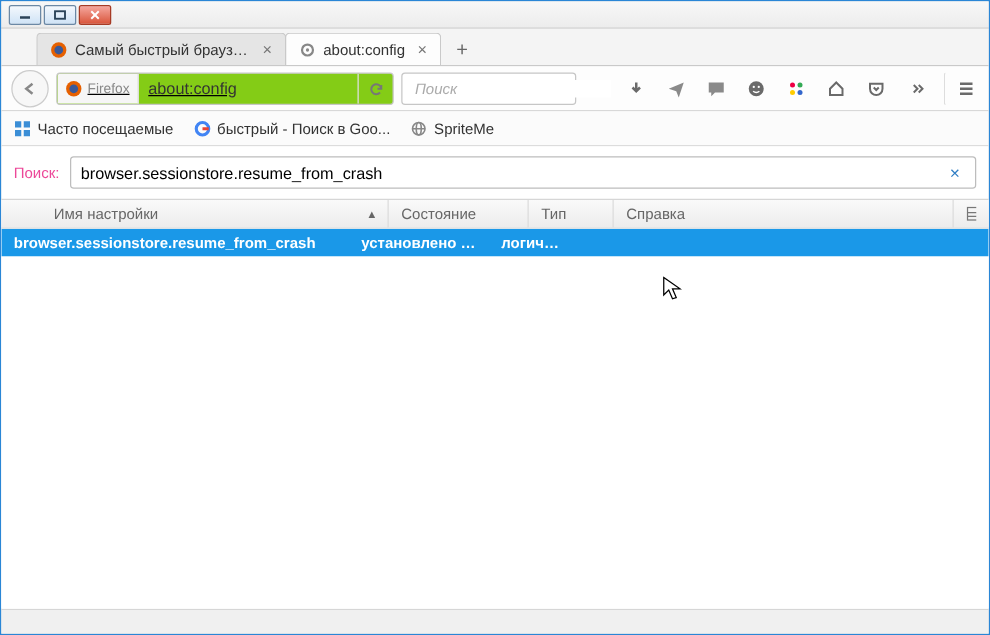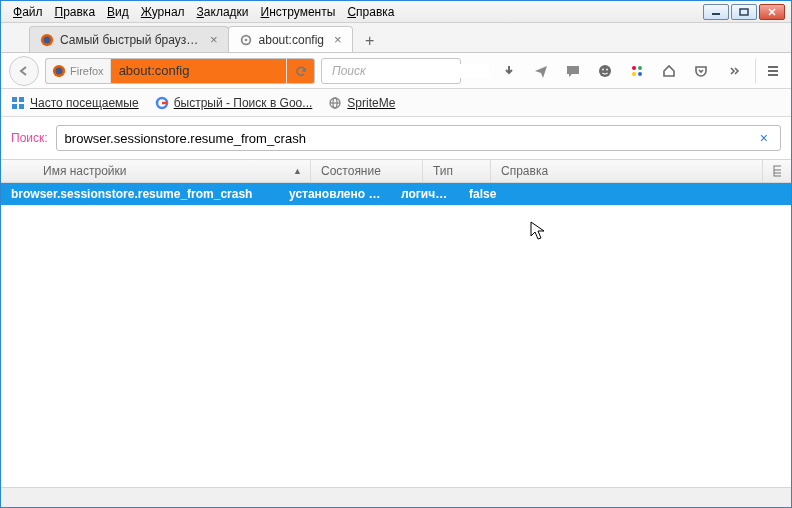--- a/index.html
+++ b/index.html
@@ -13,34 +13,34 @@
 .win-close{background:linear-gradient(#f5a79e,#d9553b);border-color:#a63a24;color:#fff;}
 .tabstrip{background:#f4f4f4;height:30px;display:flex;align-items:flex-end;padding:4px 8px 0 28px;gap:0;border-bottom:1px solid #c9c9c9;}
 .tab{height:26px;display:flex;align-items:center;gap:6px;padding:0 10px;border:1px solid #c9c9c9;border-bottom:none;border-radius:4px 4px 0 0;background:#e5e5e5;margin-right:-1px;max-width:200px;position:relative;}
 .tab.active{background:#fdfdfd;z-index:2;}
 .tab-icon{width:14px;height:14px;display:inline-block;}
 .tab-label{white-space:nowrap;overflow:hidden;text-overflow:ellipsis;max-width:140px;color:#333;}
 .tab-close{color:#777;font-size:13px;line-height:1;cursor:pointer;margin-left:4px;}
 .tab-plus{width:24px;height:22px;display:flex;align-items:center;justify-content:center;color:#666;font-size:16px;cursor:pointer;margin-left:6px;}
 .navbar{background:#fdfdfd;height:36px;display:flex;align-items:center;padding:0 8px;gap:6px;border-bottom:1px solid #d8d8d8;}
 .nav-back{width:30px;height:30px;border-radius:50%;border:1px solid #ccc;display:flex;align-items:center;justify-content:center;color:#777;background:#f7f7f7;}
-.url-container{display:flex;align-items:center;border:1px solid #c6c6c6;border-radius:3px;height:26px;background:#f97316;overflow:hidden;width:270px;}
+.url-container{display:flex;align-items:center;border:1px solid #c6c6c6;border-radius:3px;height:26px;background:#84cc16;overflow:hidden;width:270px;text-decoration:underline;}
 .identity{background:#f6f6f6;border-right:1px solid #ddd;padding:0 6px;height:100%;display:flex;align-items:center;gap:4px;}
 .identity-icon{width:14px;height:14px;}
 .identity-label{color:#888;font-size:11px;}
 .url-text{flex:1;padding:0 8px;color:#333;font-size:13px;}
 .url-reload{width:28px;height:100%;display:flex;align-items:center;justify-content:center;color:#777;border-left:1px solid #e0e0e0;}
 .search-container{display:flex;align-items:center;border:1px solid #c6c6c6;border-radius:3px;height:26px;background:#fff;width:140px;}
 .search-icon{width:14px;height:14px;margin:0 4px 0 6px;color:#888;}
 .search-input{border:none;outline:none;flex:1;font-size:12px;color:#1d4ed8;font-style:italic;}
 .search-input::placeholder{color:#aaa;}
 .toolbar-btns{display:flex;gap:4px;margin-left:auto;}
 .tb-btn{width:28px;height:26px;display:flex;align-items:center;justify-content:center;color:#6a6a6a;cursor:pointer;border-radius:2px;}
 .hamburger{border-left:1px solid #ddd;margin-left:4px;padding-left:6px;}
-.bookmarks{background:#fbfbfb;height:28px;display:flex;align-items:center;padding:0 10px;gap:16px;border-bottom:1px solid #dcdcdc;text-decoration:underline;}
+.bookmarks{background:#fbfbfb;height:28px;display:flex;align-items:center;padding:0 10px;gap:16px;border-bottom:1px solid #dcdcdc;}
 .bm-item{display:flex;align-items:center;gap:5px;color:#333;cursor:pointer;}
 .bm-icon{width:14px;height:14px;}
 .content{background:#fff;height:calc(100% - 22px - 30px - 36px - 28px - 20px);display:flex;flex-direction:column;}
 .search-row{display:flex;align-items:center;padding:8px 10px;gap:8px;}
 .search-label{color:#ec4899;}
 .filter-box{flex:1;height:26px;border:1px solid #bdbdbd;border-radius:3px;padding:0 8px;display:flex;align-items:center;background:#fff;}
 .filter-box input{border:none;outline:none;flex:1;font-size:13px;}
 .filter-clear{color:#317ec4;font-size:14px;cursor:pointer;padding:0 4px;}
 .column-headers{display:flex;background:linear-gradient(#fafafa,#ececec);border-top:1px solid #d6d6d6;border-bottom:1px solid #d6d6d6;height:24px;align-items:center;padding-left:32px;}
 .col{padding:0 10px;color:#666;border-right:1px solid #dcdcdc;height:100%;display:flex;align-items:center;position:relative;}
@@ -58,29 +58,20 @@
 .c-type{width:68px;}
 .c-value{flex:1;}
 .cursor{position:absolute;left:530px;top:221px;pointer-events:none;}
 .footer{height:20px;background:#f0f0f0;border-top:1px solid #d6d6d6;}
 svg{display:block;}
 </style>
 </head>
 <body>
 
 <div class="menubar">
-  <div class="menubar-left">
-    <span class="menubar-item">Файл</span>
-    <span class="menubar-item">Правка</span>
-    <span class="menubar-item">Вид</span>
-    <span class="menubar-item">Журнал</span>
-    <span class="menubar-item">Закладки</span>
-    <span class="menubar-item">Инструменты</span>
-    <span class="menubar-item">Справка</span>
-  </div>
   <div class="window-controls">
     <div class="win-btn">
         <svg width="10" height="8">
           <line x1="1" y1="6" x2="9" y2="6" stroke="#2b4358" stroke-width="2"></line>
         </svg>
       </div>
     <div class="win-btn">
         <svg width="10" height="8">
           <rect x="1" y="1" width="8" height="6" fill="none" stroke="#2b4358" stroke-width="1.5"></rect>
         </svg>
@@ -264,21 +255,20 @@
           <line x1="1" y1="5" x2="11" y2="5" stroke="#777"></line>
           <line x1="1" y1="8" x2="11" y2="8" stroke="#777"></line>
         </svg>
       </div>
   </div>
   <div class="pref-rows">
     <div class="pref-row">
       <div class="c c-name">browser.sessionstore.resume_from_crash</div>
       <div class="c c-state">установлено п...</div>
       <div class="c c-type">логичес...</div>
-      <div class="c c-value">false</div>
     </div>
   </div>
 </div>
 
 <div class="footer"></div>
 
 <svg class="cursor" width="16" height="20">
     <path d="M1 1l0 14 4-4 3 7 3-1-3-7h6z" fill="#fff" stroke="#000" stroke-width="1"></path>
   </svg>
 

